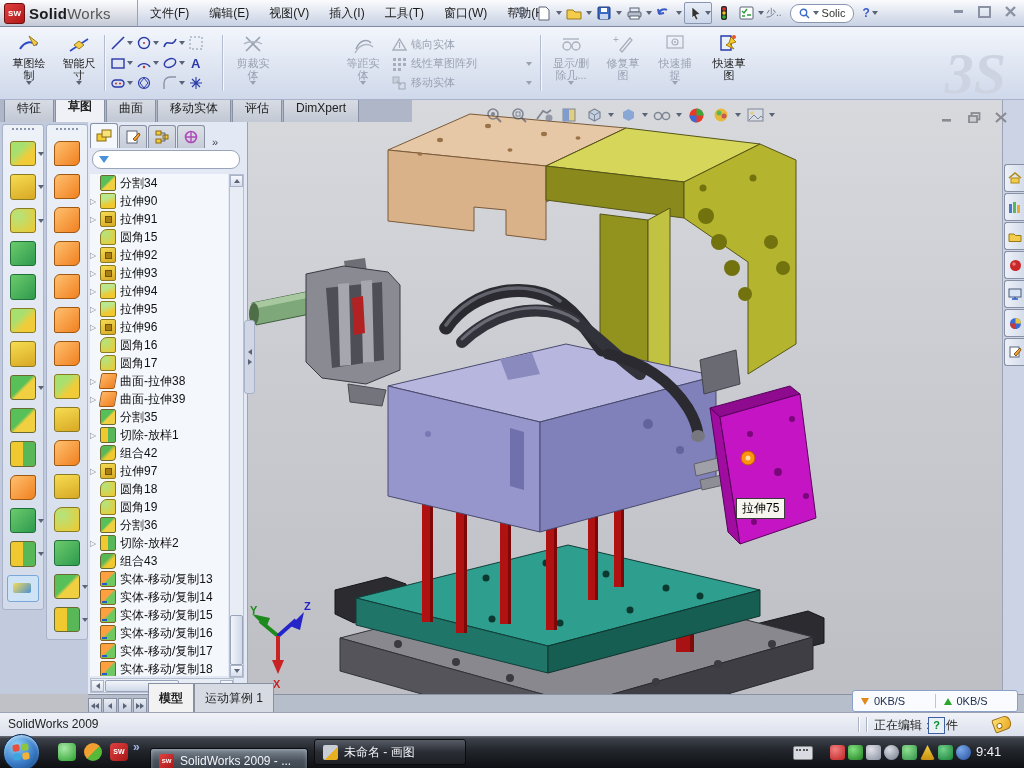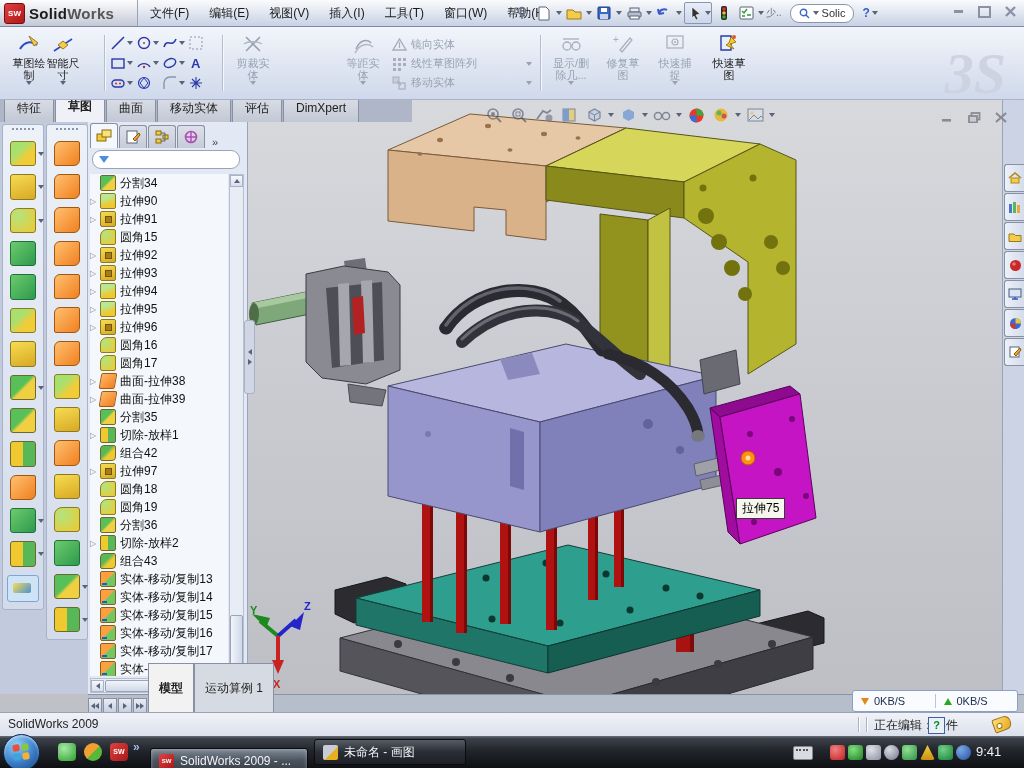--- a/index.html
+++ b/index.html
@@ -6,21 +6,21 @@
   body{width:1024px;height:768px;overflow:hidden;font-family:"Liberation Sans","DejaVu Sans",sans-serif;background:#C0C1C7;position:relative;}
   .abs{position:absolute;}
   .caret{display:inline-block;width:0;height:0;border-left:3px solid transparent;border-right:3px solid transparent;border-top:4px solid #5A6478;vertical-align:middle;}
   .caret.dis{border-top-color:#9AA2B2;}
 
   
   #titlebar{left:0;top:0;width:1024px;height:26px;background:linear-gradient(180deg,#FAFBFD 0%,#E3E8F1 45%,#C8D2E4 100%);border-bottom:1px solid #7E8AA6;z-index:40;}
   #logo{left:0;top:0;width:138px;height:26px;background:linear-gradient(180deg,#FDFDFE 0%,#C4C9D6 100%);display:flex;align-items:center;gap:4px;padding-left:4px;box-sizing:border-box;border-right:1px solid #9AA2B4;}
   .sw-cube{width:19px;height:19px;background:linear-gradient(135deg,#E04040 0%,#B01818 100%);border:1px solid #701010;border-radius:3px;color:#fff;font-size:8px;font-weight:bold;display:flex;align-items:center;justify-content:center;}
   #logo .brand{font-size:15px;letter-spacing:.3px;}
-  #logo .brand b{color:#1A1A1A;} #logo .brand span{color:#555;font-weight:bold;}
+  #logo .brand b{color:#1A1A1A;} #logo .brand span{color:#555;font-weight:normal;}
   #menubar{left:140px;top:0;height:26px;display:flex;align-items:center;}
   .menu-item{padding:0 10px;font-size:12px;color:#1A1A1A;line-height:26px;}
   #tb-quick{left:512px;top:1px;height:24px;display:flex;align-items:center;gap:2px;}
   .qicon{width:20px;height:20px;display:flex;align-items:center;justify-content:center;}
   .qicon svg{display:block;}
   .sel-box{border:1px solid #8A96B0;background:linear-gradient(#E8EEF8,#CBD6EA);border-radius:2px;display:flex;align-items:center;}
   #searchbox{display:flex;align-items:center;gap:3px;background:#fff;border:1px solid #8A96B0;border-radius:9px;height:17px;padding:0 8px;font-size:11px;color:#333;}
   #winbtns{right:4px;top:4px;display:flex;gap:6px;align-items:center;}
   .wb{width:20px;height:15px;display:flex;align-items:center;justify-content:center;}
   .wb i{display:block;}
@@ -106,21 +106,21 @@
   #netmon .seg{flex:1;display:flex;align-items:center;gap:5px;padding-left:8px;}
   #netmon .div{width:1px;height:14px;background:#B8C6DC;}
   .arr-dn{width:0;height:0;border-left:4px solid transparent;border-right:4px solid transparent;border-top:7px solid #E08818;}
   .arr-up{width:0;height:0;border-left:4px solid transparent;border-right:4px solid transparent;border-bottom:7px solid #28A828;}
   
   #taskpane{left:1002px;top:100px;width:22px;height:594px;background:#CBD3E4;border-left:1px solid #9AA4B8;z-index:13;box-sizing:border-box;}
   .tp-tab{position:absolute;left:1px;width:20px;height:26px;border:1px solid #8890A4;border-right:none;border-radius:3px 0 0 3px;background:linear-gradient(90deg,#EDF1F8,#D3DBEA);display:flex;align-items:center;justify-content:center;}
   
   #doctabs{left:88px;top:694px;width:936px;height:18px;background:#B6BDCB;border-top:1px solid #8A92A4;z-index:14;display:flex;align-items:flex-end;}
   .navbtn{width:14px;height:15px;background:linear-gradient(#E8ECF4,#C8D0E0);border:1px solid #8890A4;display:flex;align-items:center;justify-content:center;margin-right:1px;box-sizing:border-box;}
-  .dtab{height:17px;line-height:17px;padding:16px 10px;font-size:12px;border:1px solid #8890A4;border-bottom:none;background:#D6DAE2;color:#222;}
+  .dtab{height:17px;line-height:17px;padding:6px 10px;font-size:12px;border:1px solid #8890A4;border-bottom:none;background:#D6DAE2;color:#222;}
   .dtab.active{background:#F2F2F2;font-weight:bold;}
   
   #statusbar{left:0;top:712px;width:1024px;height:24px;background:linear-gradient(#F0F2F7,#DAE0EC);border-top:1px solid #9AA2B4;z-index:15;font-size:12px;color:#222;}
   .sbsep{position:absolute;top:4px;width:1px;height:15px;background:#AAB2C4;border-right:1px solid #fff;}
   #help-btn{position:absolute;left:928px;top:4px;width:15px;height:15px;background:#E8F0F8;border:1px solid #4060A0;color:#0A8A2A;font-weight:bold;font-size:11px;text-align:center;line-height:15px;}
   #tag-icon{position:absolute;left:993px;top:4px;width:16px;height:12px;background:linear-gradient(135deg,#FFE070,#E8A820);border:1px solid #A07010;border-radius:2px 6px 6px 2px;transform:rotate(-20deg);}
   #tag-icon::after{content:"";position:absolute;left:2px;top:4px;width:4px;height:4px;border-radius:50%;background:#fff;border:1px solid #A07010;}
   
   #taskbar{left:0;top:736px;width:1024px;height:32px;background:linear-gradient(180deg,#6A6F78 0%,#3C4149 8%,#22252B 45%,#0E1013 100%);z-index:50;}
   #orb{position:absolute;left:3px;top:-2px;width:35px;height:35px;border-radius:50%;background:radial-gradient(circle at 35% 28%,#8ED0F8 0%,#3A7CC8 55%,#123D74 100%);border:1px solid #0A2A50;box-shadow:inset 0 2px 3px rgba(255,255,255,.5);}
@@ -404,21 +404,21 @@
   <div class="bigbtn" style="left:6px;">
     <span class="bicon">
         <svg width="24" height="22">
           <path d="M3,16 C8,8 14,8 20,12" stroke="#2A4AC8" stroke-width="2" fill="none"></path>
           <path d="M12,3 L21,10 L17,13 Z" fill="#F2CC4A" stroke="#9A7A18"></path>
         </svg>
       </span>
     <span class="blabel">草图绘制</span>
       <span class="caret"></span>
   </div>
-  <div class="bigbtn" style="left:40px;">
+  <div class="bigbtn" style="left:56px;">
     <span class="bicon">
         <svg width="24" height="22">
           <path d="M3,18 L21,6" stroke="#2A4AC8" stroke-width="1.6"></path>
           <path d="M12,8 l5,4 l-5,4 l-5,-4 Z" fill="#F2CC4A" stroke="#9A7A18"></path>
         </svg>
       </span>
     <span class="blabel">智能尺寸</span>
       <span class="caret"></span>
   </div>
   <span class="vsep" style="left:104px;"></span>

